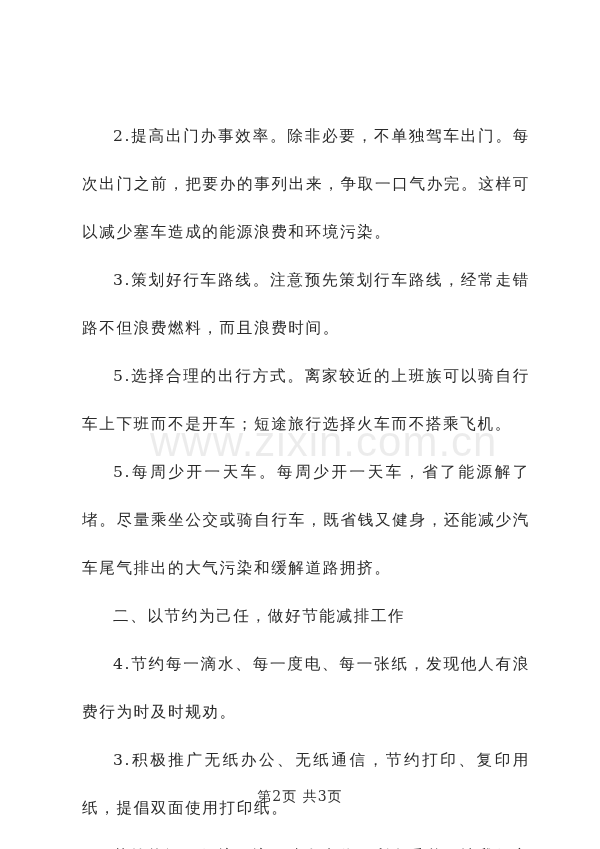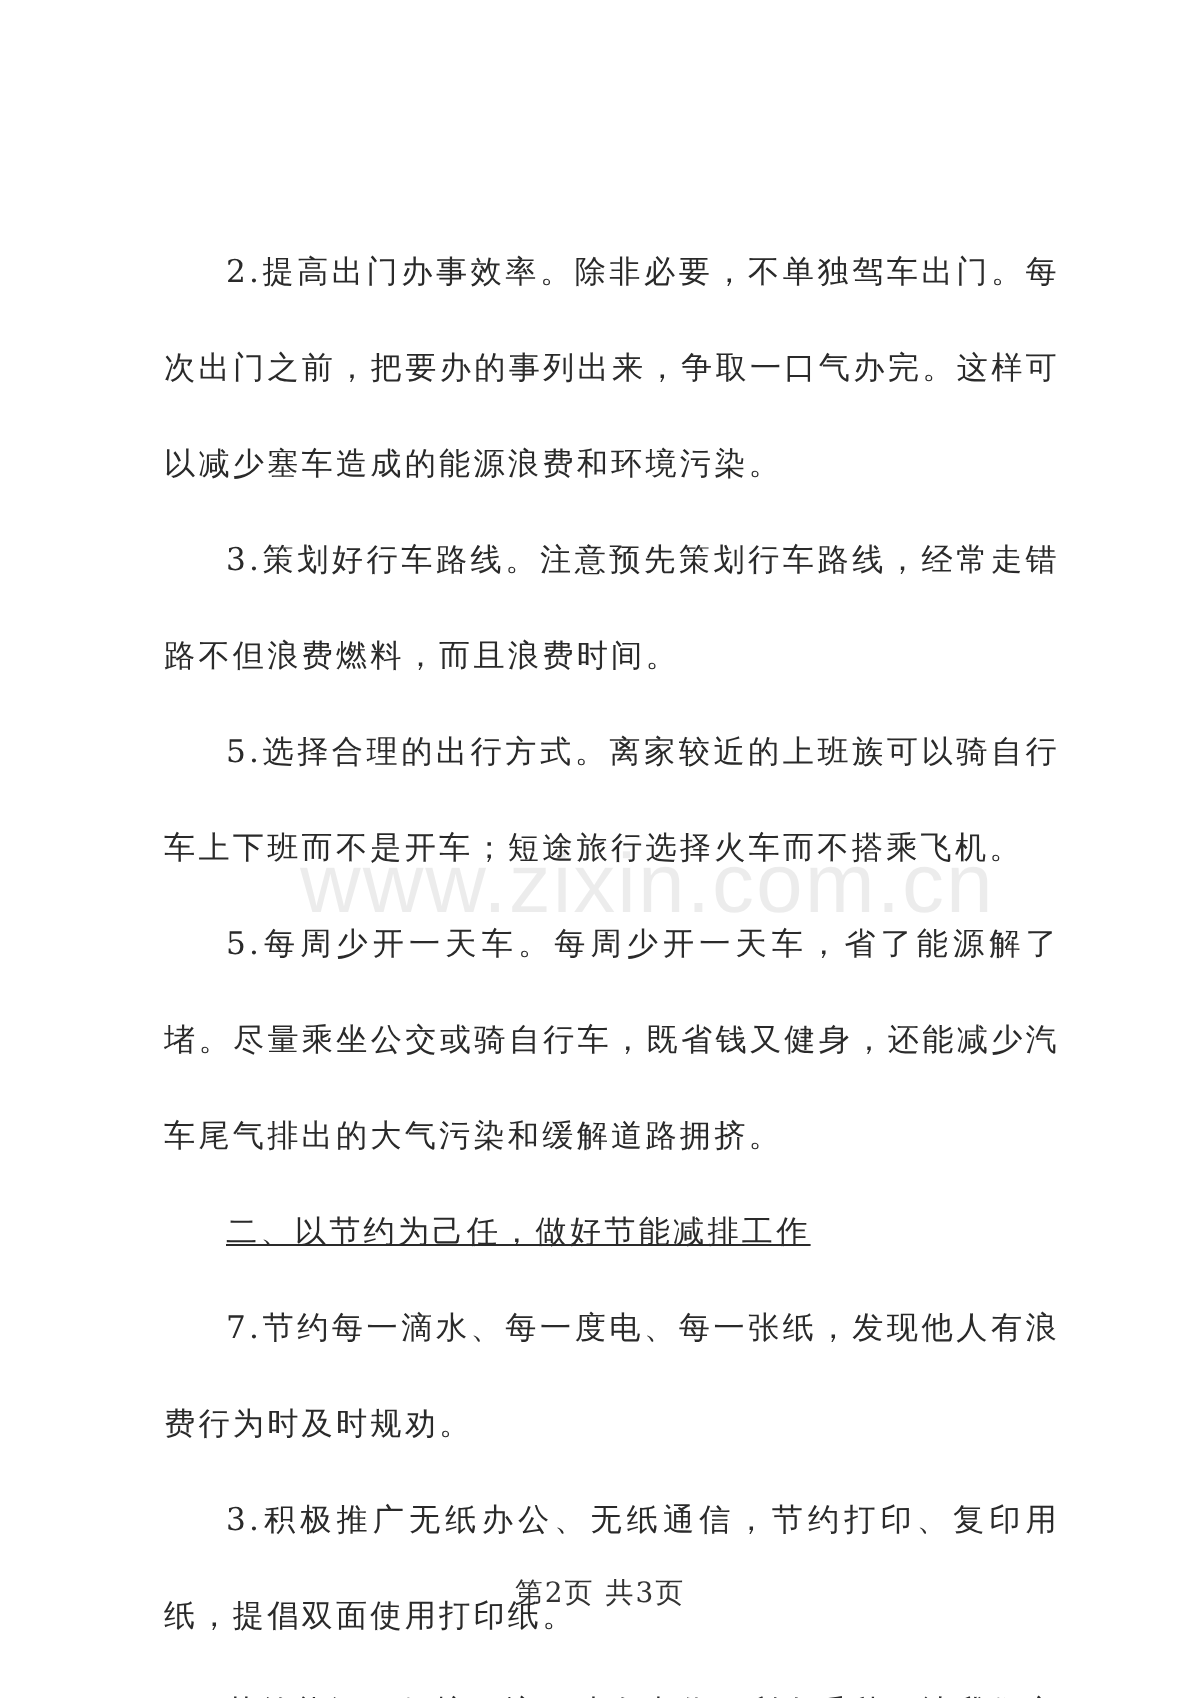--- a/index.html
+++ b/index.html
@@ -2,35 +2,35 @@
 <html><head>
 <meta charset="utf-8">
 <style>
   html, body { margin:0; padding:0; background:#ffffff; }
   body { width:600px; height:849px; position:relative; overflow:hidden;
          font-family: "DejaVu Serif", "Liberation Serif", serif; color:#2a2a2a; }
   .page { position:absolute; left:0; top:0; width:600px; height:849px; }
   .body-text { position:absolute; left:82px; top:112px; width:448px; }
   .para { margin:0; font-size:15.6px; line-height:48px; letter-spacing:1.6px;
           text-align:justify; text-indent:31px; }
-  .para.heading { text-indent:31px;text-decoration:underline; }
+  .para.heading { text-indent:31px; }
   .watermark { position:absolute; left:150px; top:418px; font-family:"Liberation Sans", sans-serif;
                font-size:42px; color:#000; opacity:0.07; letter-spacing:1px; }
   .footer { position:absolute; top:788px; left:0; width:600px; text-align:center;
             font-size:14px; color:#333; letter-spacing:1px; }
 </style>
 </head>
 <body>
 
 <div class="page">
   <div class="body-text">
     <p class="para">2.提高出门办事效率。除非必要，不单独驾车出门。每次出门之前，把要办的事列出来，争取一口气办完。这样可以减少塞车造成的能源浪费和环境污染。</p>
     <p class="para">3.策划好行车路线。注意预先策划行车路线，经常走错路不但浪费燃料，而且浪费时间。</p>
     <p class="para">5.选择合理的出行方式。离家较近的上班族可以骑自行车上下班而不是开车；短途旅行选择火车而不搭乘飞机。</p>
     <p class="para">5.每周少开一天车。每周少开一天车，省了能源解了堵。尽量乘坐公交或骑自行车，既省钱又健身，还能减少汽车尾气排出的大气污染和缓解道路拥挤。</p>
     <p class="para heading">二、以节约为己任，做好节能减排工作</p>
-    <p class="para">7.节约每一滴水、每一度电、每一张纸，发现他人有浪费行为时及时规劝。</p>
+    <p class="para">4.节约每一滴水、每一度电、每一张纸，发现他人有浪费行为时及时规劝。</p>
     <p class="para">3.积极推广无纸办公、无纸通信，节约打印、复印用纸，提倡双面使用打印纸。</p>
     <p class="para">节约能源，保护环境，功在当代，利在千秋。让我们立刻行</p>
   </div>
   <div class="watermark">www.zixin.com.cn</div>
   <div class="footer">第2页 共3页</div>
 </div>
 
 </body></html>

